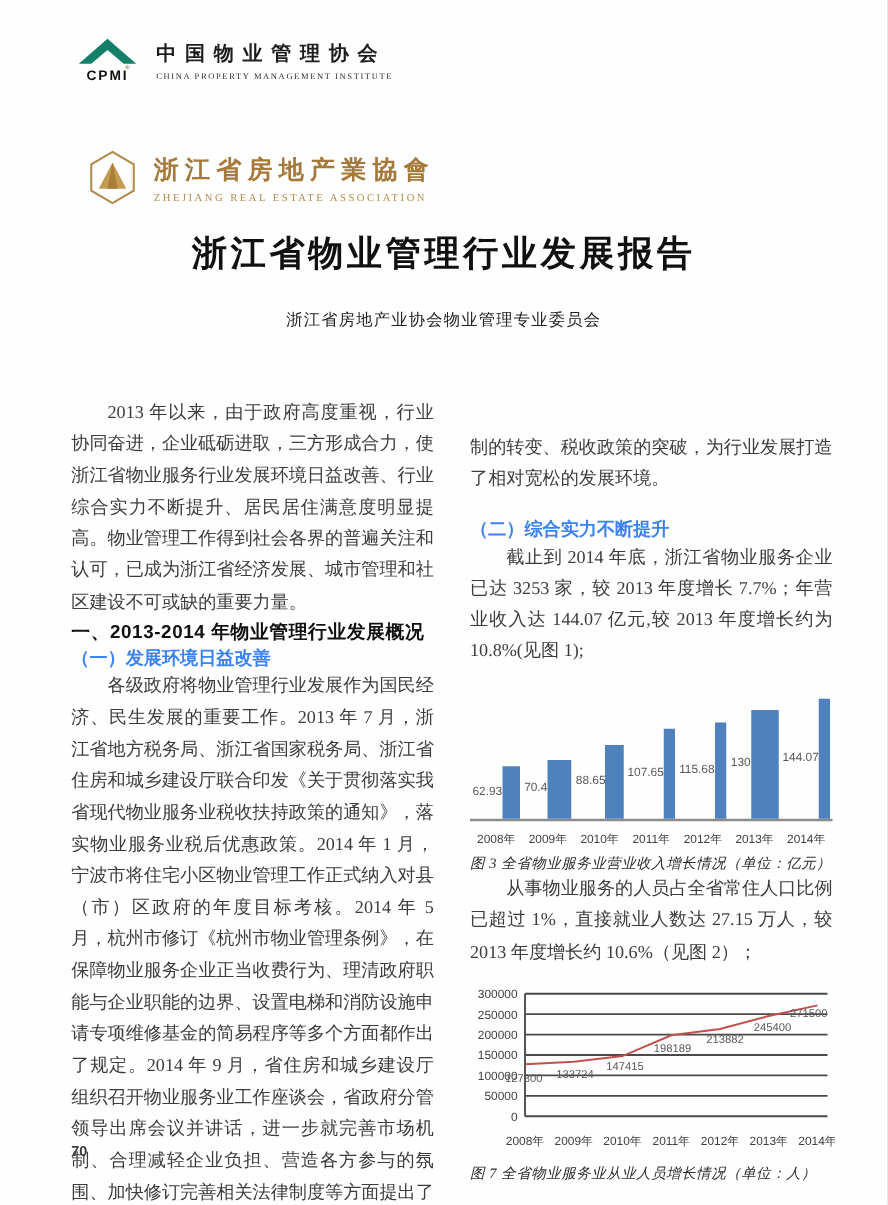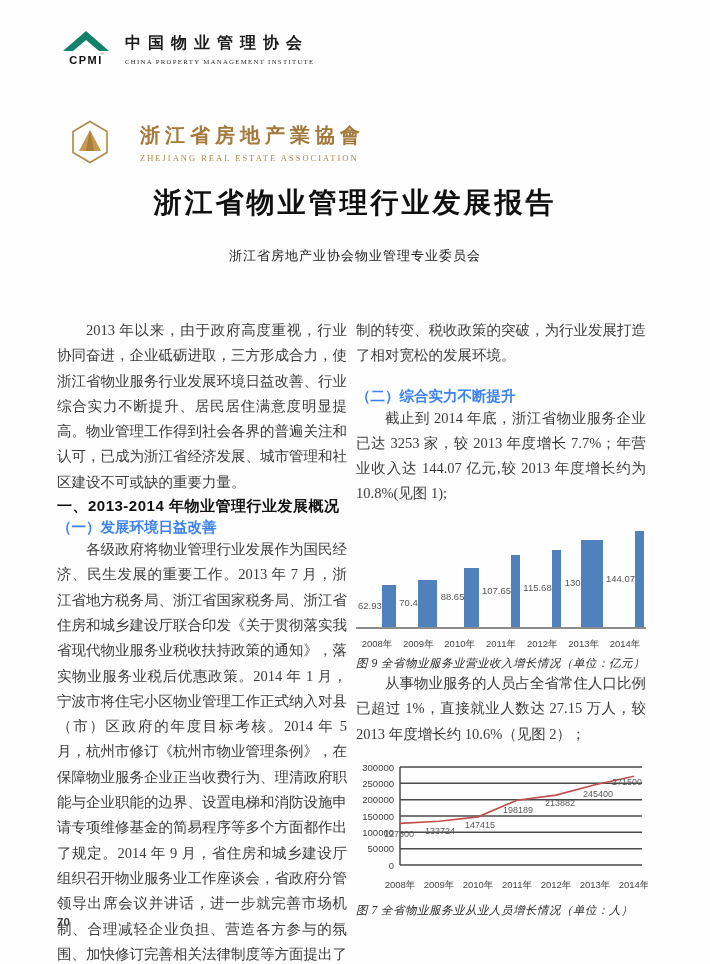--- a/index.html
+++ b/index.html
@@ -4,33 +4,33 @@
 <style>
   html,body{margin:0;padding:0;background:#e9e9e9;}
   .page{position:relative;width:710px;height:964px;background:#fefefe;overflow:hidden;
         font-family:"Liberation Serif","DejaVu Serif",serif;color:#3c3c3c;
         box-shadow:0 0 4px rgba(0,0,0,.25);}
   
   .logo{position:absolute;display:flex;align-items:center;}
   .cpmi{left:62px;top:30px;gap:15px;}
   .cpmi-cn{font-size:16px;font-weight:bold;letter-spacing:7px;color:#1d1d1d;}
   .cpmi-en{font-size:6.8px;letter-spacing:1.3px;color:#2e2e2e;margin-top:4px;}
-  .zrea{left:70px;top:120px;gap:30px;}
+  .zrea{left:70px;top:120px;gap:13px;}
   .zrea-cn{font-size:20px;font-weight:bold;letter-spacing:5px;color:#a5793b;}
   .zrea-en{font-size:8.5px;letter-spacing:2px;color:#b18a4d;margin-top:4px;}
   
   .title{position:absolute;top:184px;left:0;width:710px;text-align:center;
          font-size:28px;font-weight:bold;letter-spacing:3px;color:#101010;}
   .subtitle{position:absolute;top:247px;left:0;width:710px;text-align:center;
          font-family:Liberation Serif, serif;font-size:13px;letter-spacing:1px;color:#222;}
   
   .col{position:absolute;top:318px;width:290px;font-size:14.5px;line-height:25.3px;
        text-align:justify;}
   .col-left{left:57px;}
-  .col-right{left:356px;}
+  .col-right{left:376px;margin-top:28px;}
   .col p{margin:0;}
   .indent{text-indent:2em;}
   .h2{font-family:"Liberation Sans",sans-serif;font-weight:bold;font-size:15px;
       color:#101010;margin:24px 0 0;line-height:22px;letter-spacing:.5px;text-align:left;}
   .h3{font-family:"Liberation Sans",sans-serif;font-weight:bold;font-size:14.5px;
       color:#3b82f6;margin:26px 0 0;line-height:20px;text-align:left;}
   .mt7{margin-top:7px;}  .mt9{margin-top:9px;}  .mt17{margin-top:17px!important;}
   .mt20{margin-top:20px;}
   .caption{font-style:italic;font-size:11.5px;color:#2b2b2b;margin-top:4px;
            letter-spacing:.5px;line-height:15px;text-align:left;}
@@ -135,21 +135,21 @@
       <div class="bar-cats">
           <span class="bar-cat">2008年</span>
           <span class="bar-cat">2009年</span>
           <span class="bar-cat">2010年</span>
           <span class="bar-cat">2011年</span>
           <span class="bar-cat">2012年</span>
           <span class="bar-cat">2013年</span>
           <span class="bar-cat">2014年</span>
         </div>
     </div>
-    <p class="caption">图 9 全省物业服务业营业收入增长情况（单位：亿元）</p>
+    <p class="caption">图 3 全省物业服务业营业收入增长情况（单位：亿元）</p>
 
     <p class="indent mt20">从事物业服务的人员占全省常住人口比例已超过 1%，直接就业人数达 27.15 万人，较 2013 年度增长约 10.6%（见图 2）；</p>
 
     <div class="fig2"><svg width="292" height="136" viewBox="0 0 292 136">
           <line x1="44" x2="286" y1="106" y2="106" class="gridline"></line>
           <text x="38" y="109.5" class="ytick">0</text>
           <line x1="44" x2="286" y1="89.66666666666667" y2="89.66666666666667" class="gridline"></line>
           <text x="38" y="93.16666666666667" class="ytick">50000</text>
           <line x1="44" x2="286" y1="73.33333333333334" y2="73.33333333333334" class="gridline"></line>
           <text x="38" y="76.83333333333334" class="ytick">100000</text>

